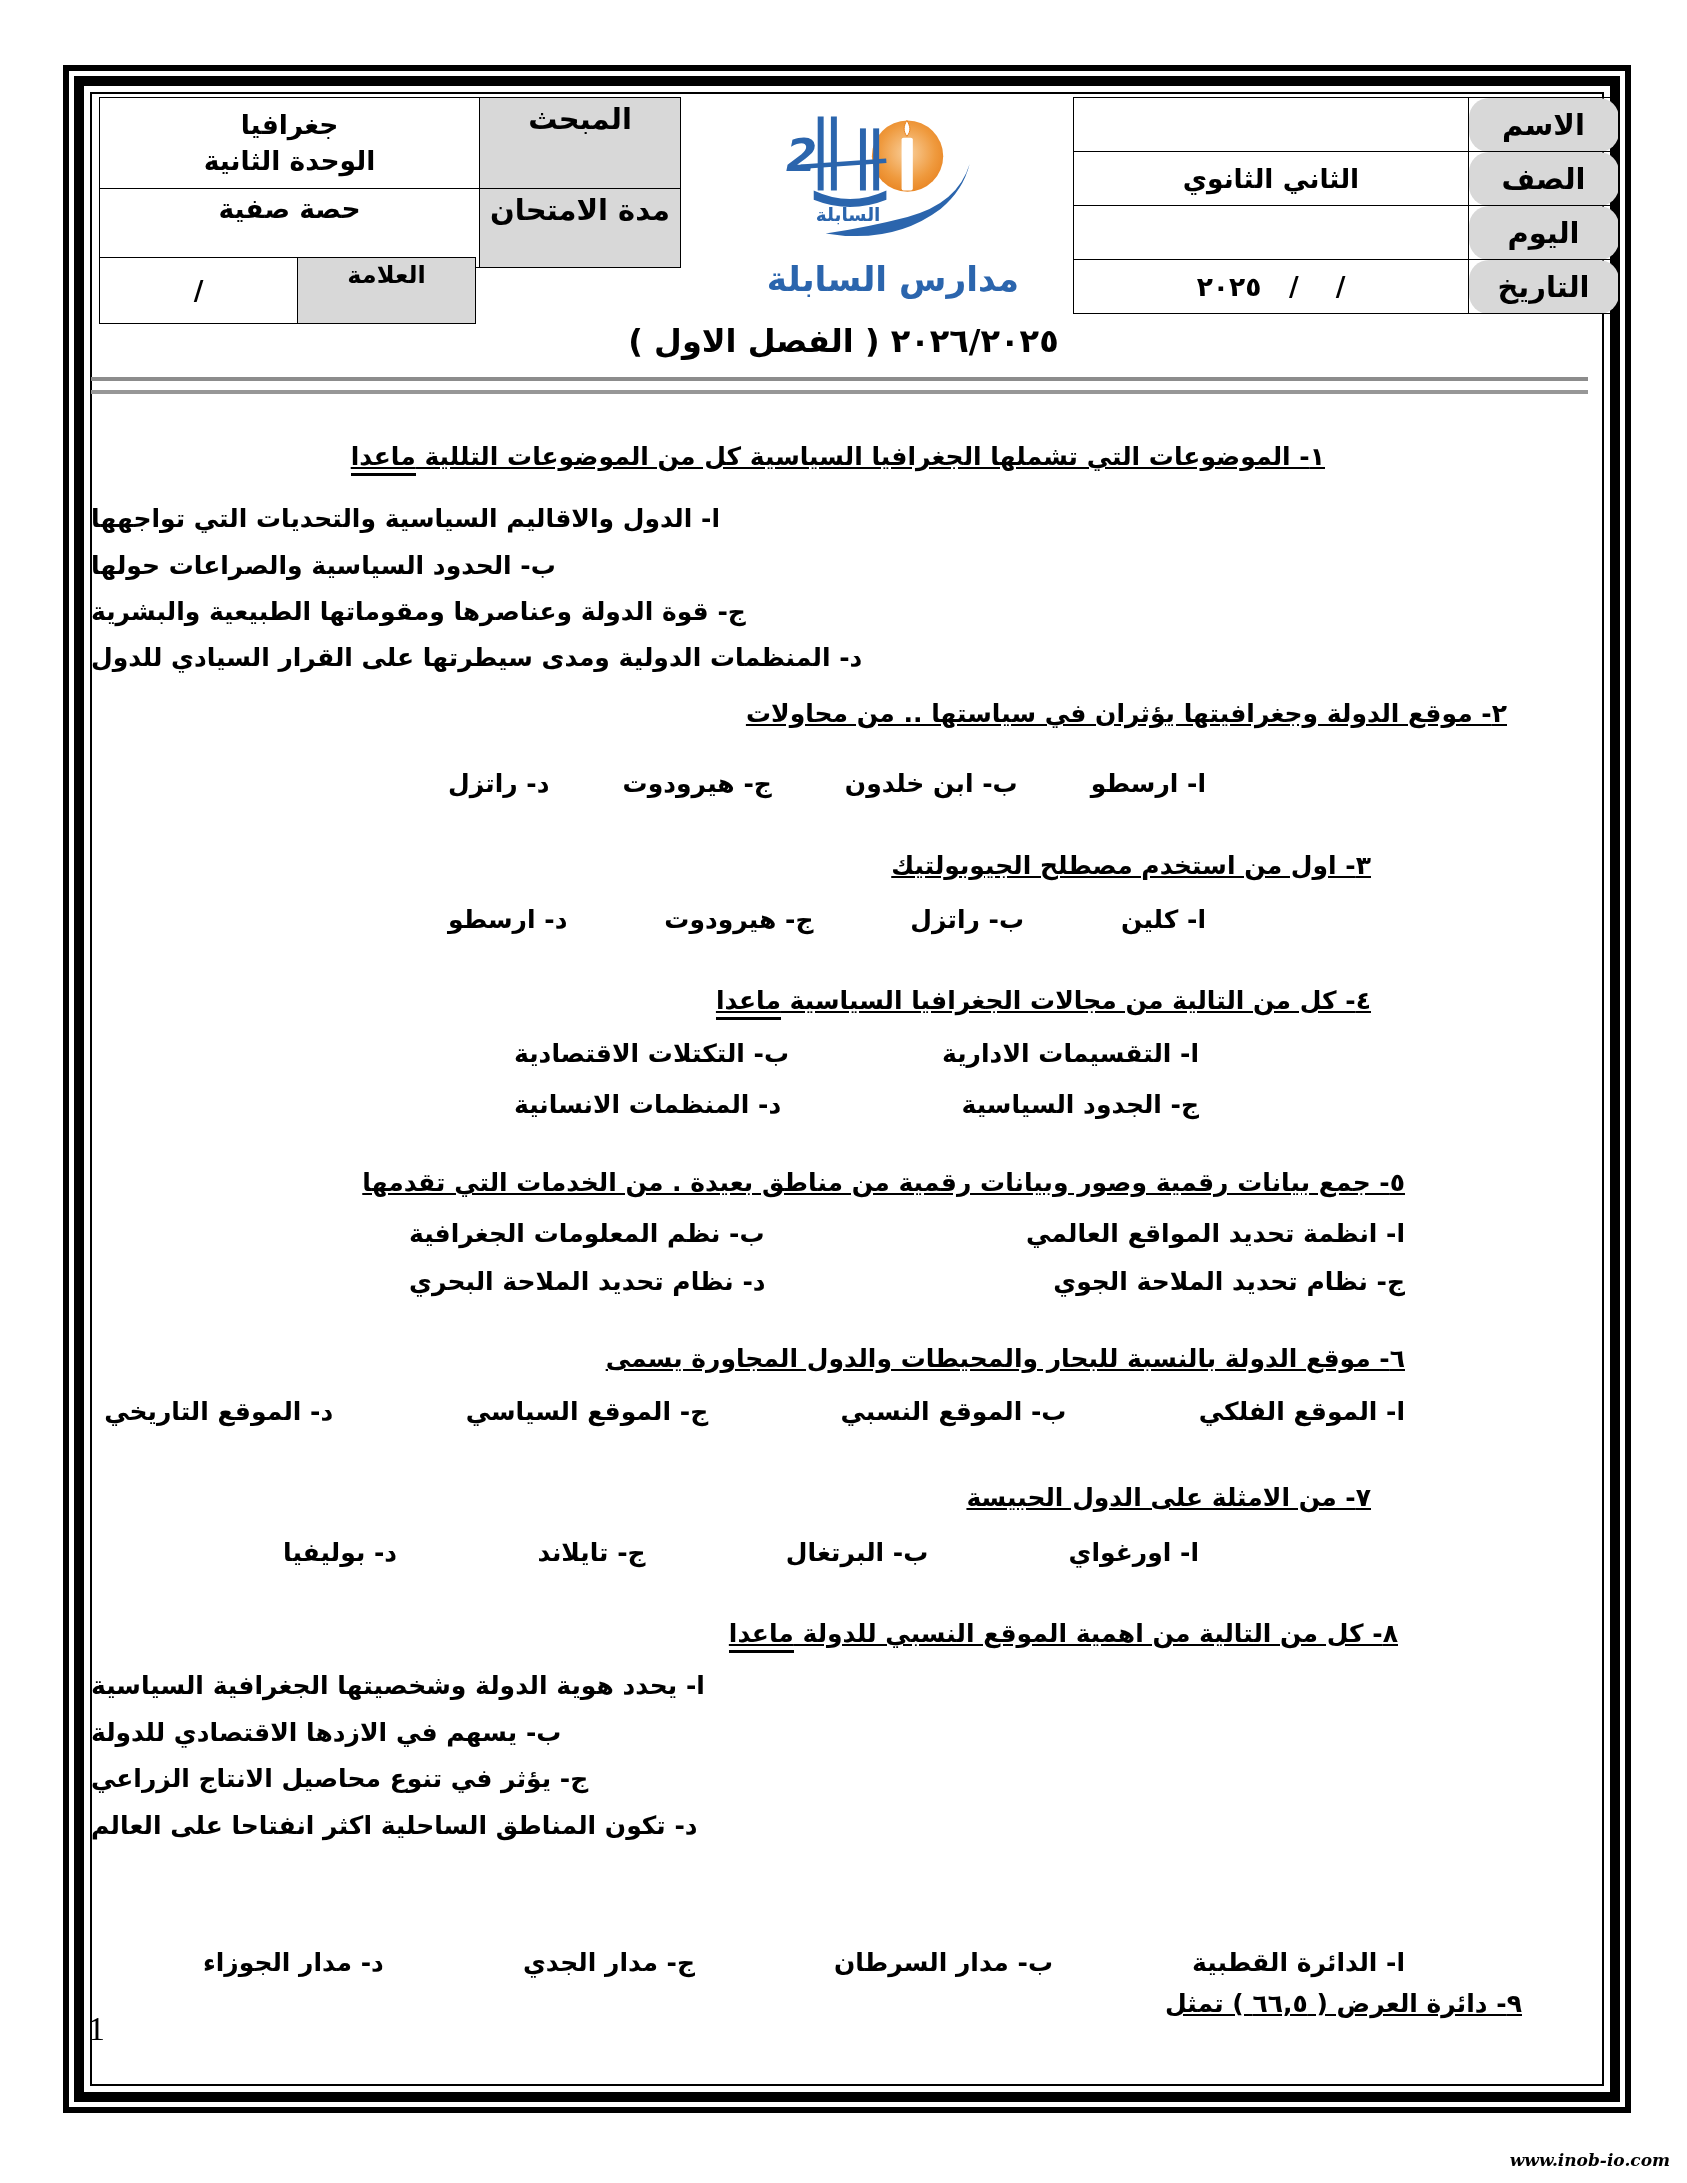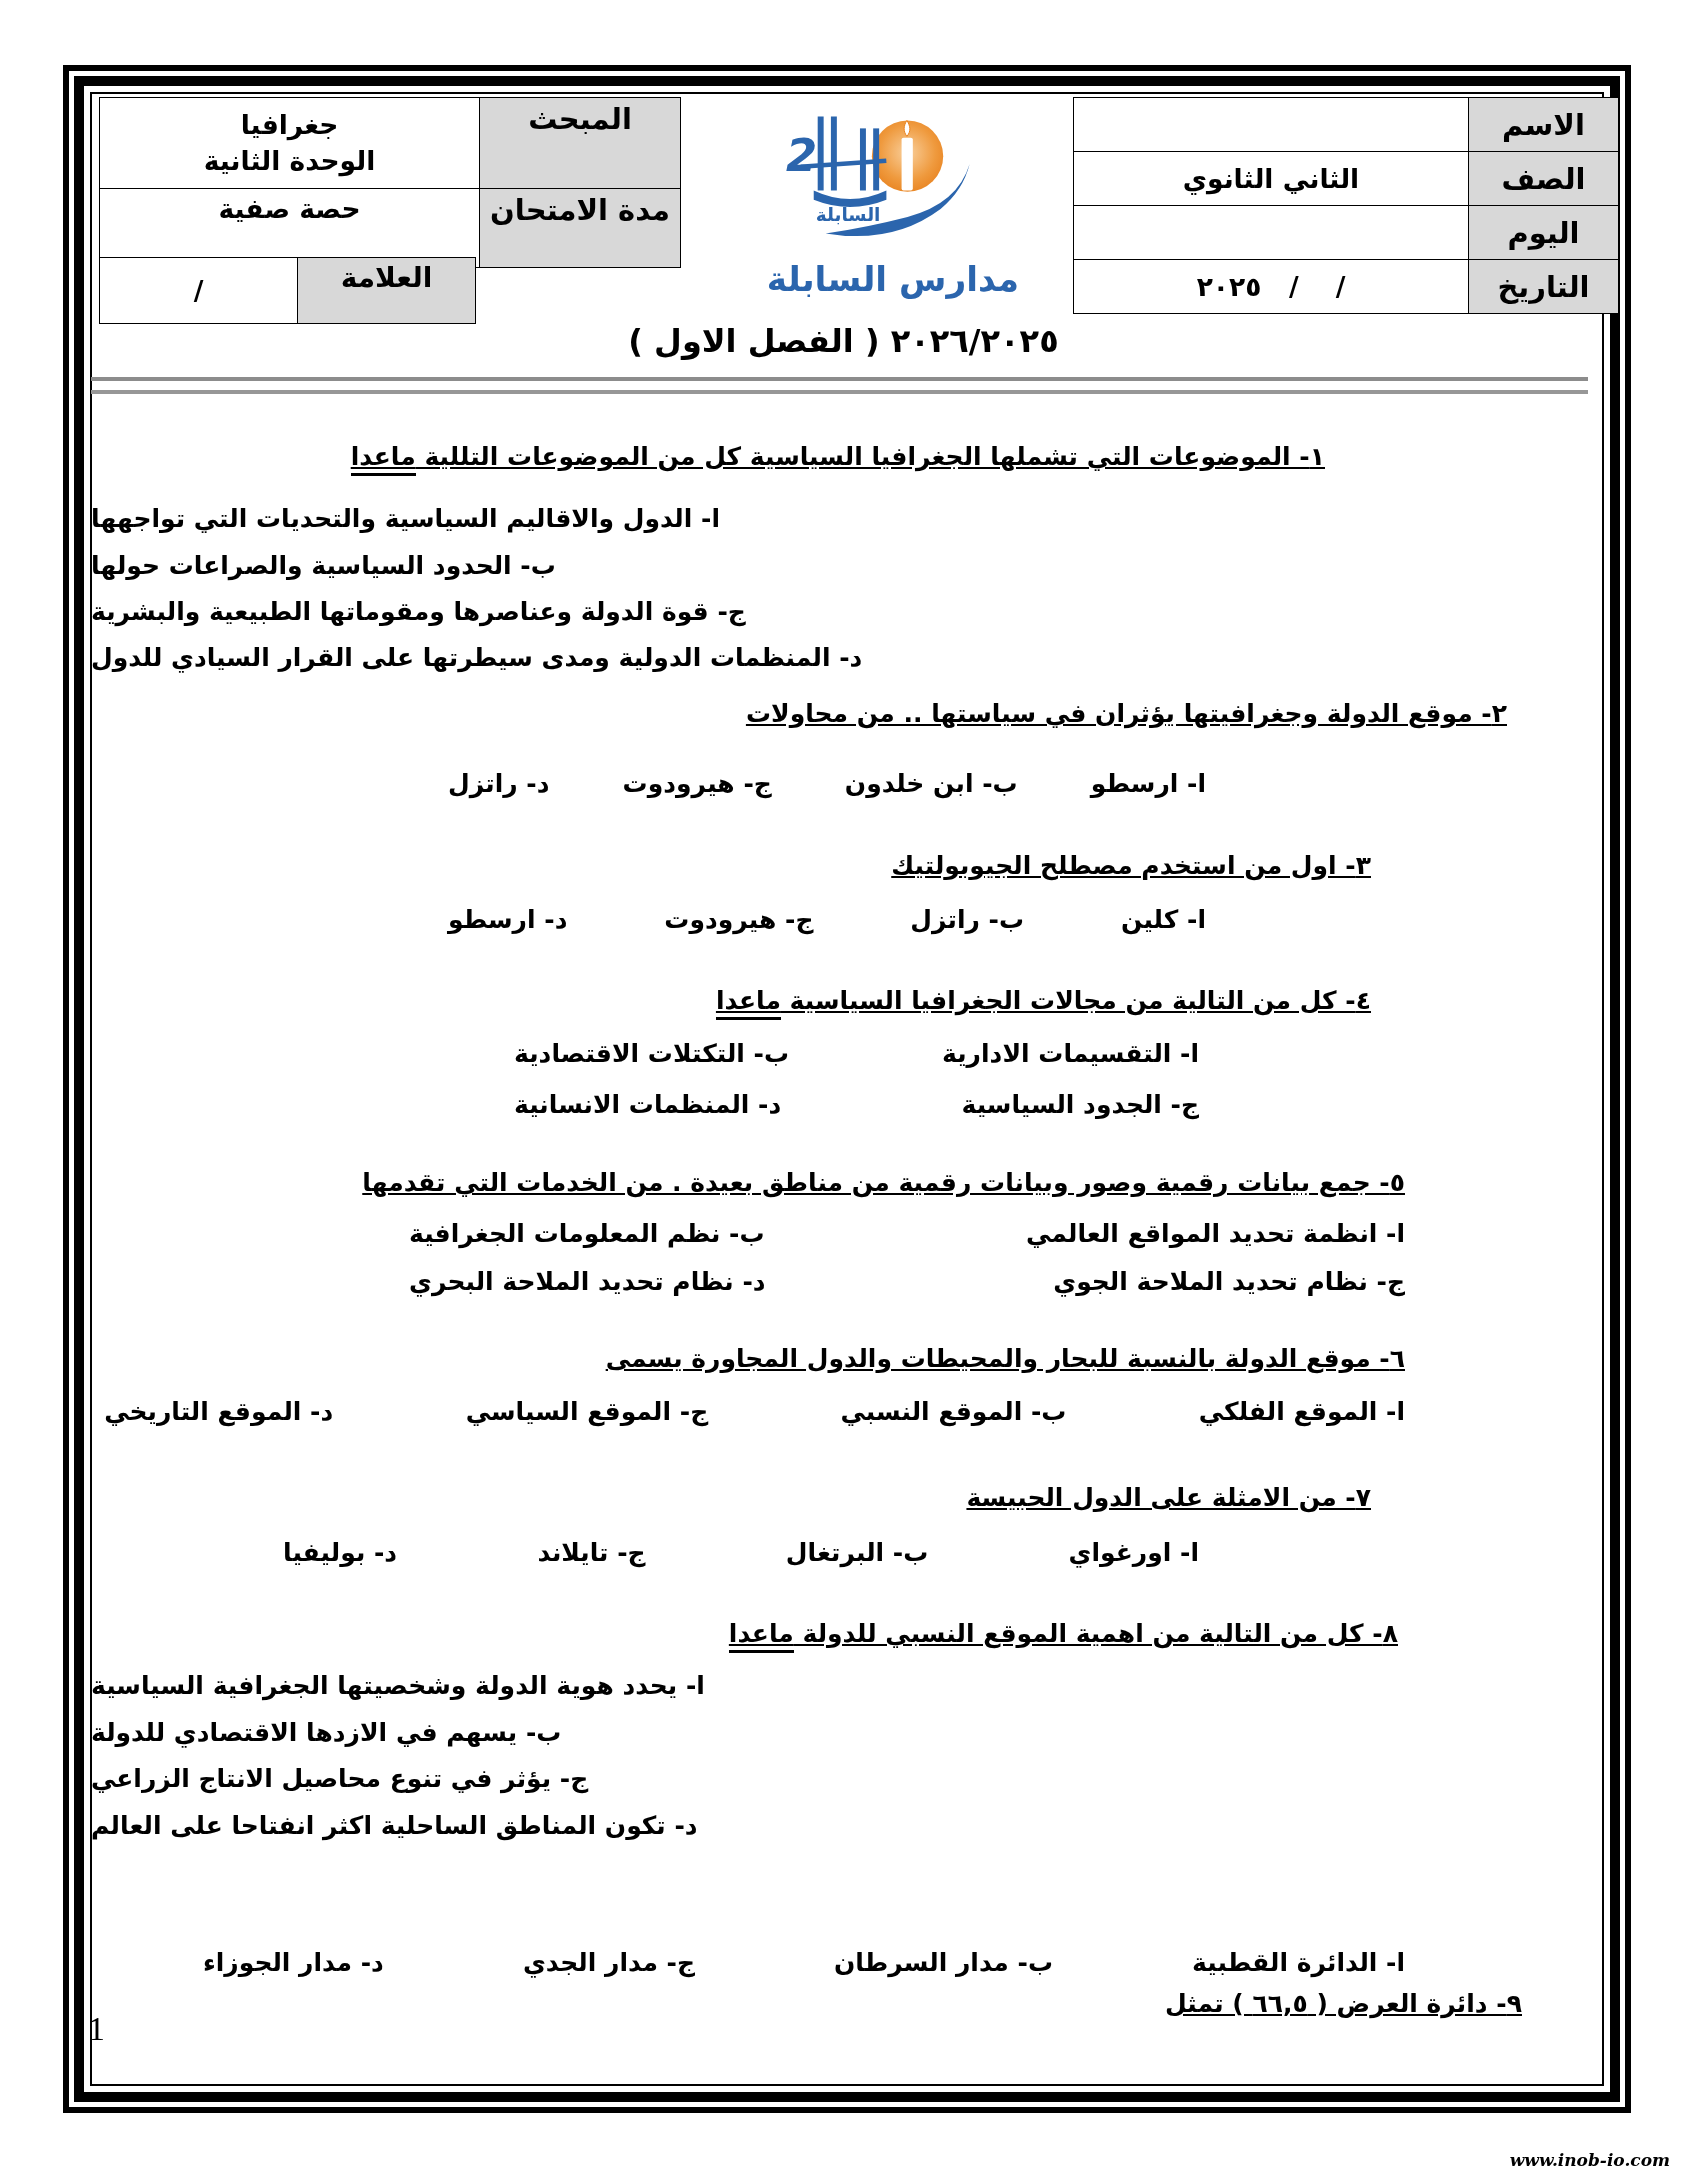--- a/index.html
+++ b/index.html
@@ -9,27 +9,27 @@
   .frame{position:absolute;left:63px;top:65px;width:1568px;height:2048px;
          border:6px solid #000;padding:5.3px;box-sizing:border-box;}
   .frame-mid{border:10px solid #000;padding:5.3px;width:100%;height:100%;box-sizing:border-box;}
   .frame-in{border:2.6px solid #000;width:100%;height:100%;box-sizing:border-box;}
   
   table.hdr{border-collapse:collapse;table-layout:fixed;}
   table.hdr td{border:1.3px solid #000;overflow:hidden;white-space:nowrap;}
   td.lbl{background:#d8d8d8;font-weight:700;font-size:29px;text-align:center;vertical-align:middle;margin-top:10px;}
   td.val{background:#fff;font-weight:700;font-size:26.5px;text-align:center;vertical-align:middle;}
   .right-table{position:absolute;left:1073px;top:97px;width:546px;direction:rtl;}
-  .right-table td.lbl{width:147px;}
+  .right-table td.lbl{width:147px;border-radius:20px;}
   .right-table td{height:51px;}
   .left-table{position:absolute;left:99px;top:97px;width:582px;direction:rtl;}
   .left-table td.lbl{width:198px;vertical-align:top;padding-top:4px;}
   .mark-table{position:absolute;left:99px;top:257px;width:377px;direction:rtl;}
   .mark-table td{height:61px;}
-  .mark-table td.lbl{width:175px;font-size:28px;vertical-align:top;padding-top:2.6px;}
+  .mark-table td.lbl{width:175px;font-size:24px;vertical-align:top;padding-top:2.6px;}
   .two-line{line-height:1.35;}
   
   .logo{position:absolute;left:734px;top:98px;width:318px;height:218px;}
   
   .year-line{position:absolute;left:0;top:322px;width:1687px;text-align:center;direction:rtl;
              font-weight:700;font-size:32px;white-space:nowrap;}
   
   .sep{position:absolute;left:91px;top:377px;width:1497px;height:17px;
        border-top:4.6px solid #8c8c8c;border-bottom:4.6px solid #979797;box-sizing:border-box;}
   

